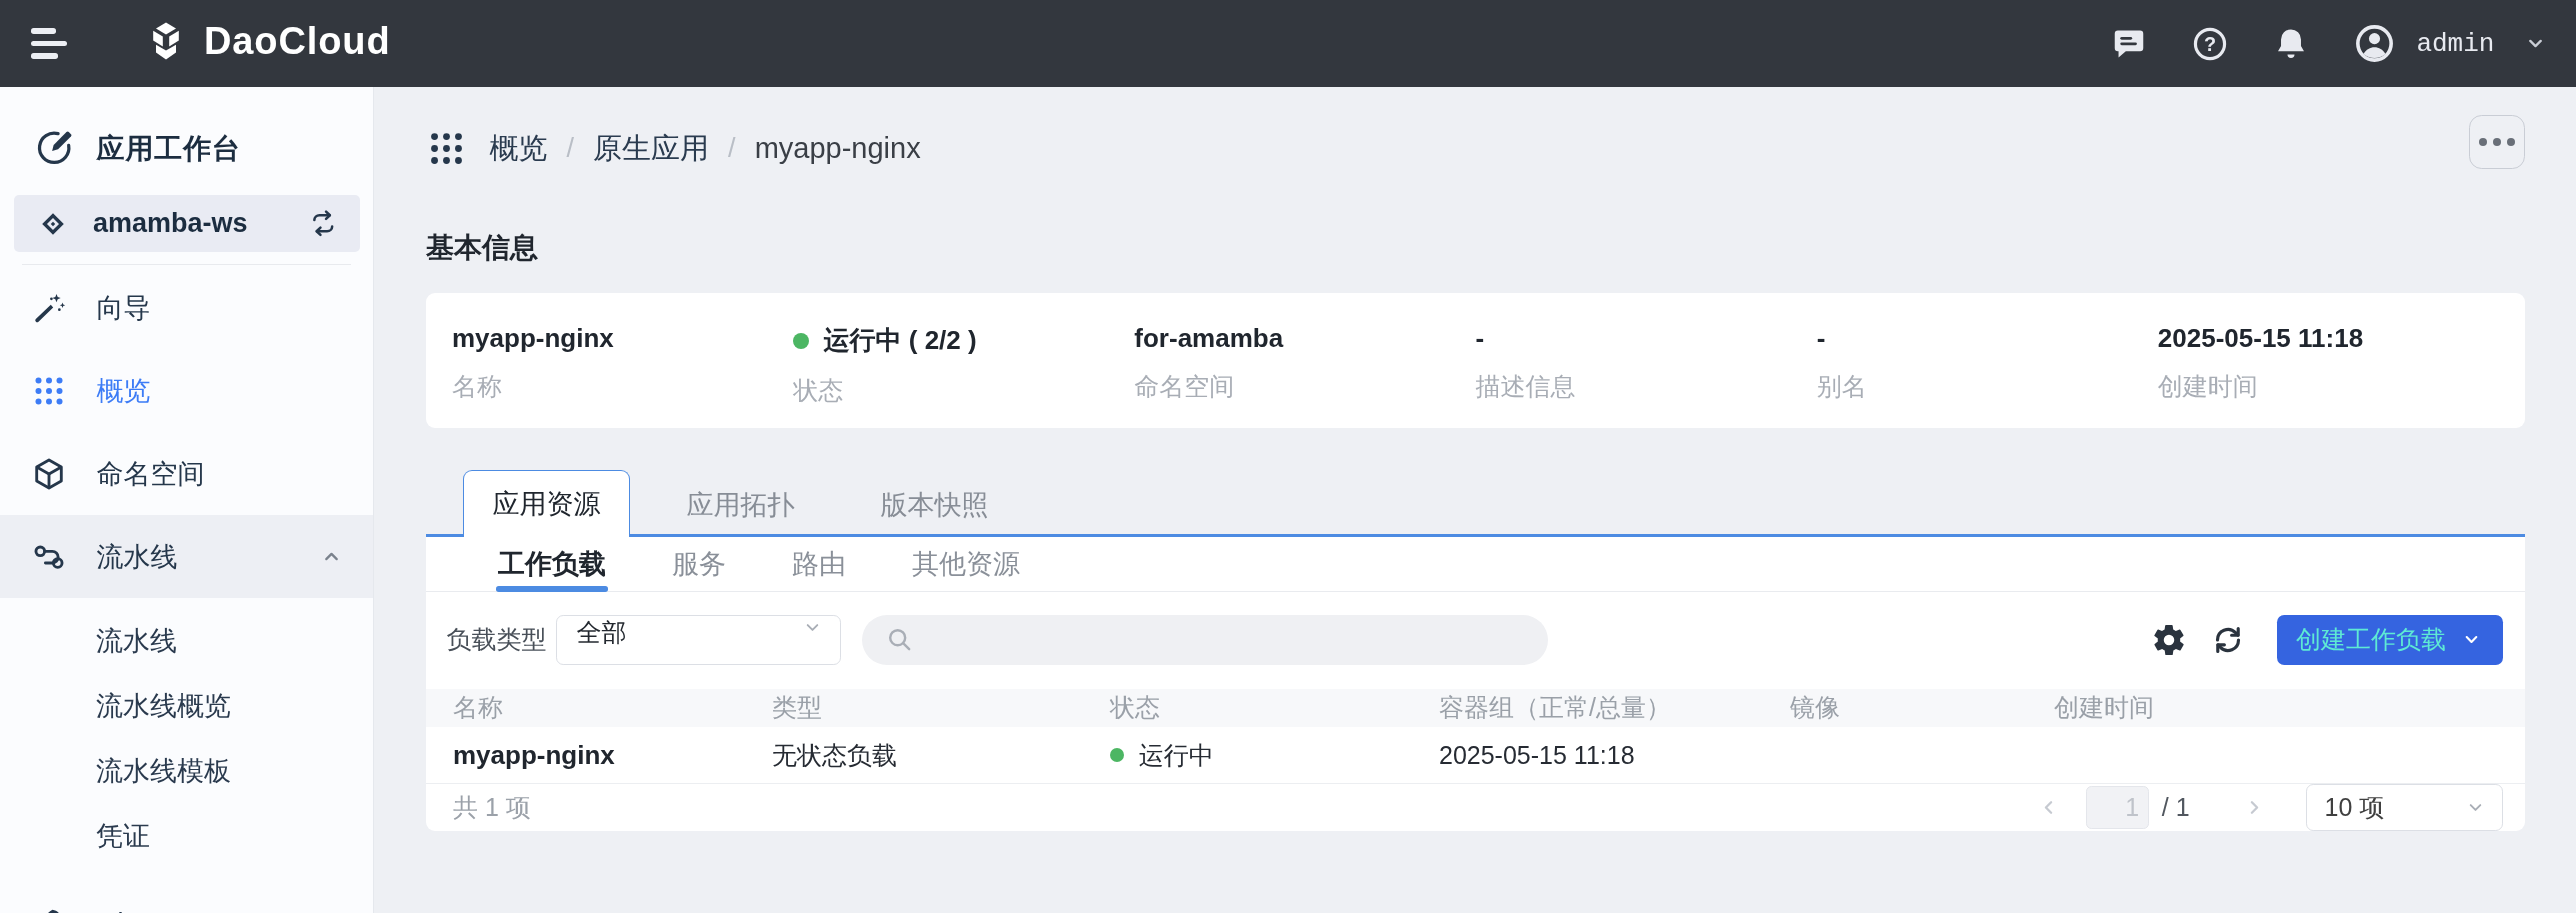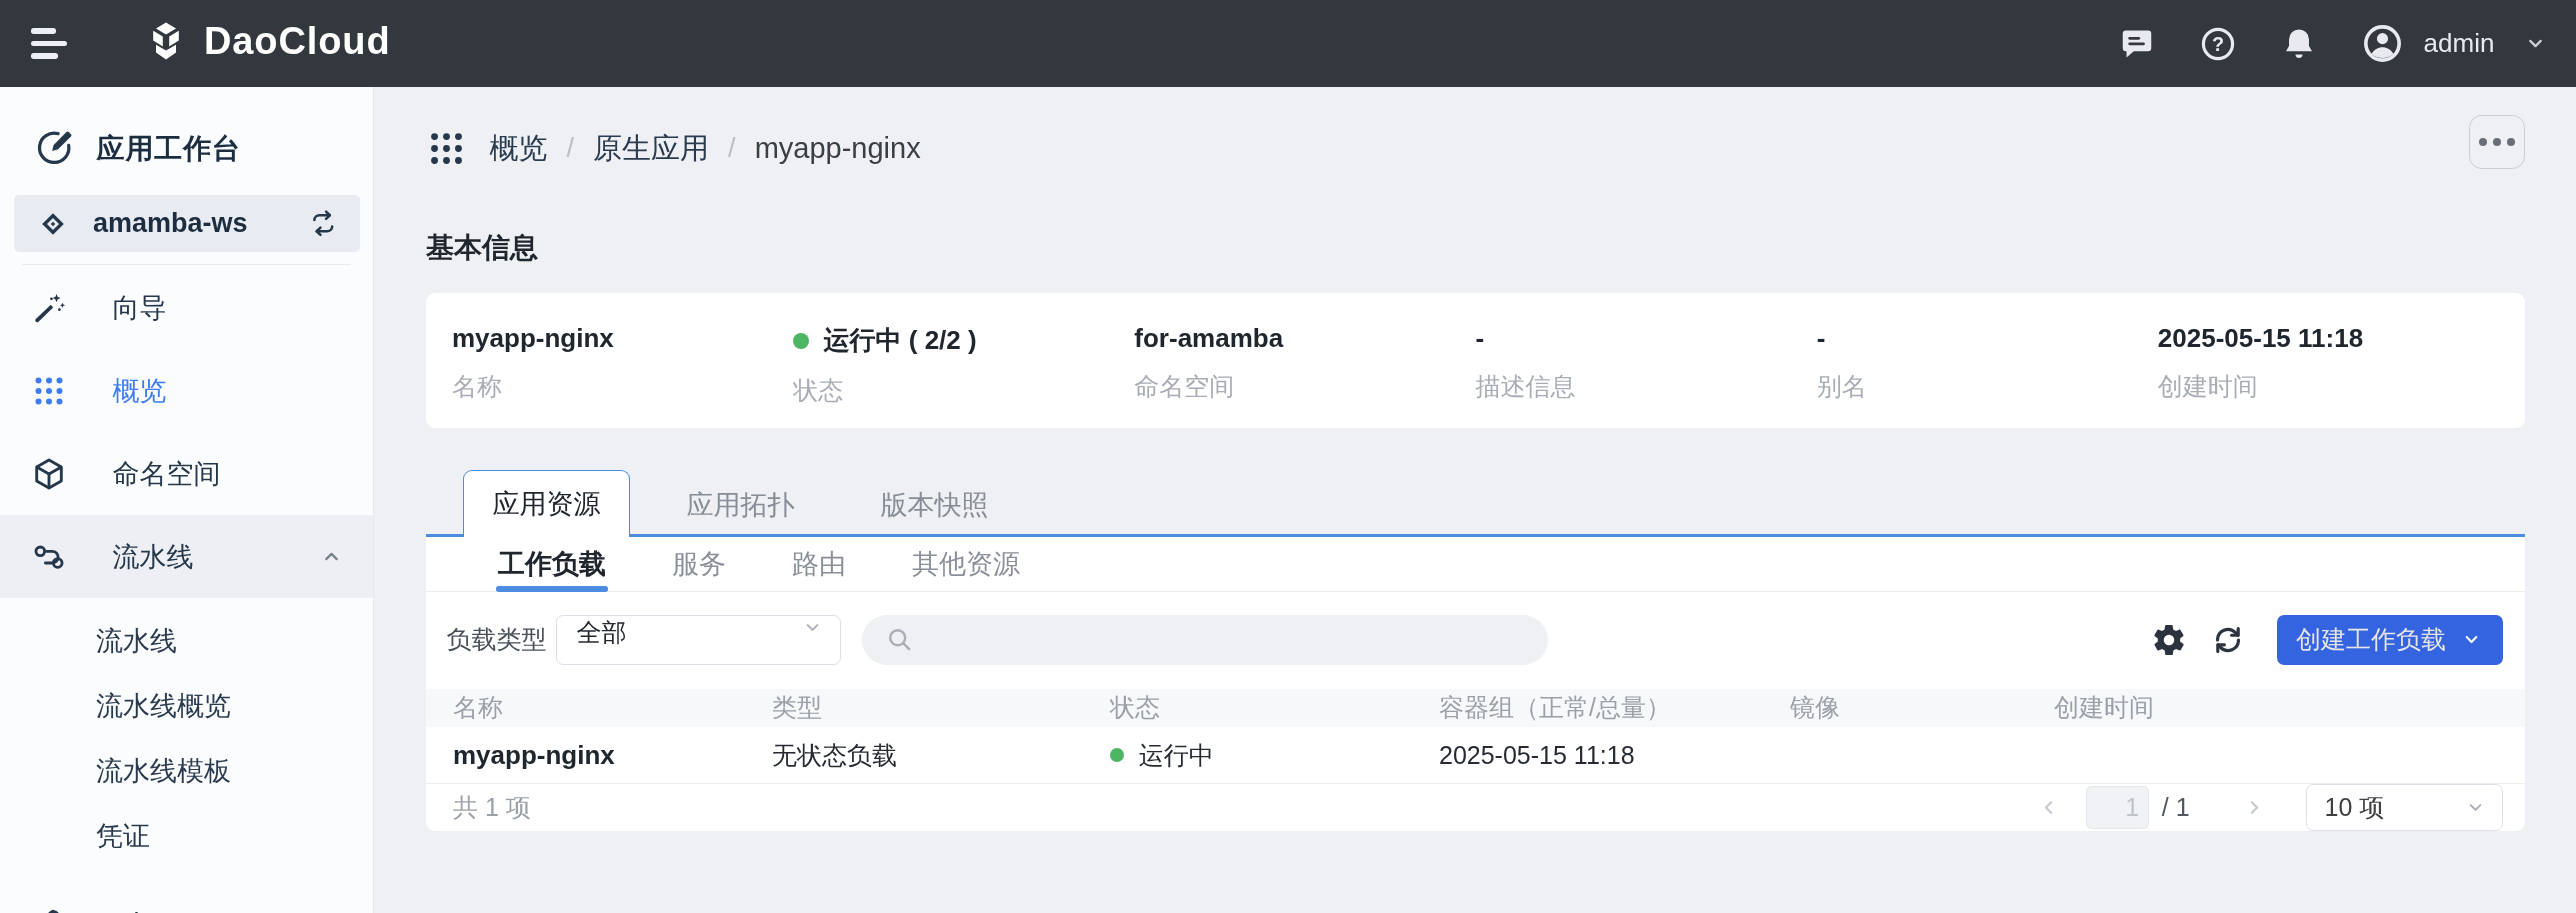--- a/index.html
+++ b/index.html
@@ -12,37 +12,37 @@
             display:flex; align-items:center; padding:0 28px 0 30.5px; }
   .tb-left { display:flex; align-items:center; }
   .hamburger { width:39px; height:36px; display:flex; flex-direction:column; justify-content:center; gap:7.2px; cursor:pointer; }
   .hamburger span { height:5.4px; border-radius:2.7px; background:#EDEFF4; }
   .hamburger .l1 { width:25px; } .hamburger .l2 { width:36px; } .hamburger .l3 { width:27px; }
   .brand { display:flex; align-items:flex-start; margin-left:72px; gap:14.4px; }
   .brand-name { color:#FFFFFF; font-size:38px; font-weight:700; letter-spacing:0.9px; }
   .tb-right { margin-left:auto; display:flex; align-items:center; gap:43px; }
   .tb-icon { width:38px; height:38px; color:#E8EAF0; cursor:pointer; flex:none; }
   .tb-avatar { width:43px; height:43px; color:#E8EAF0; cursor:pointer; }
-  .tb-user { color:#E8EAF0; font-size:26px; margin-left:-23px; cursor:pointer; }
+  .tb-user { color:#E8EAF0; font-size:26px; margin-left:-23px; cursor:pointer;font-family:Liberation Mono, monospace; }
   .tb-caret { width:25px; height:25px; color:#C9CDD5; margin-left:-14.4px; cursor:pointer; }
 
   
   .sidebar { position:absolute; left:0; top:87px; width:374px; height:826px; background:#FBFCFE;
              border-right:0.9px solid #E5E8ED; }
   .side-header { margin:39px 0 0 34px; display:flex; align-items:center; gap:21.5px; height:45px; }
   .side-header .icon { width:41px; height:41px; color:#25374B; }
   .side-title { font-size:28px; font-weight:700; color:#1C2D40; letter-spacing:0.9px; }
   .ws-pill { margin:24px 13.5px 0 13.5px; height:57px; background:#E9EBF3; border-radius:5px;
              display:flex; align-items:center; padding:0 21.5px 0 22.4px; cursor:pointer; }
   .ws-pill .icon { width:34px; height:34px; color:#25374B; }
   .ws-name { margin-left:23px; font-size:27px; font-weight:700; color:#1C2D40; }
   .ws-swap { margin-left:auto; width:30.5px; height:30.5px; color:#25374B; cursor:pointer; }
   .side-divider { margin:11.7px 22.4px 0 22.4px; height:0.9px; background:#E8EAEE; }
   .menu { margin-top:1.8px; }
-  .menu-item { height:83px; display:flex; align-items:center; padding:0 29px 0 30.5px; cursor:pointer;gap:16px; }
+  .menu-item { height:83px; display:flex; align-items:center; padding:0 29px 0 30.5px; cursor:pointer; }
   .menu-item .icon { width:36px; height:36px; color:#25374B; flex:none; }
   .menu-item .lbl { margin-left:30px; font-size:27px; color:#25374B; }
   .menu-item.active .icon, .menu-item.active .lbl { color:#3D7CF6; }
   .menu-item.open { background:#EDEFF4; }
   .menu-caret { margin-left:auto; width:25px; height:25px; color:#7A828C; }
   .submenu { margin-top:10px; }
   .submenu-item { height:65px; display:flex; align-items:center; padding-left:96px; font-size:27px;
                   color:#2A3A4E; cursor:pointer; }
   .gitops { margin-top:13.5px; }
 
@@ -88,21 +88,21 @@
   .search { margin-left:21.5px; width:686px; height:50px; background:#EFF0F3; border-radius:25px;
             display:flex; align-items:center; padding-left:23px; }
   .search .icon { width:29px; height:29px; color:#A9AEB6; flex:none; }
   .search input { flex:1; height:100%; border:none; outline:none; background:transparent; font-size:25px;
                   color:#23282F; padding:0 18px; font-family:inherit; }
   .tool-spacer { flex:1; }
   .tool-icon { width:36px; height:36px; color:#2A333E; cursor:pointer; flex:none; }
   .refresh { margin-left:23px; }
   .create-btn { margin-left:31px; width:226px; height:50px; background:#3564E0; border:none; border-radius:7.2px;
                 color:#fff; display:flex; align-items:center; justify-content:center; gap:14.4px; cursor:pointer; }
-  .create-btn .txt { font-size:25px; color:#e5e5e5; }
+  .create-btn .txt { font-size:25px; color:#5eead4; }
   .create-btn .caret { width:23px; height:23px; color:#fff; }
 
   .tgrid { display:grid; grid-template-columns:319px 338px 329px 351px 264px 1fr; align-items:center;
            padding-left:27px; padding-right:22.4px; }
   .thead { margin-top:24px; height:53px; background:#F7F8FA; font-size:25px; color:#9AA0A8; }
   .trow { height:78px; border-bottom:0.9px solid #ECEEF1; font-size:25px; color:#262B33; }
   .cell-name { font-size:26px; font-weight:700; color:#20262E; }
   .cell-status { display:flex; align-items:center; }
   .cell-status .dot { width:14.4px; height:14.4px; }
   .chip { display:inline-block; max-width:260px; border:0.9px solid #D5D8DE; background:#F4F5F7; border-radius:5.4px;

